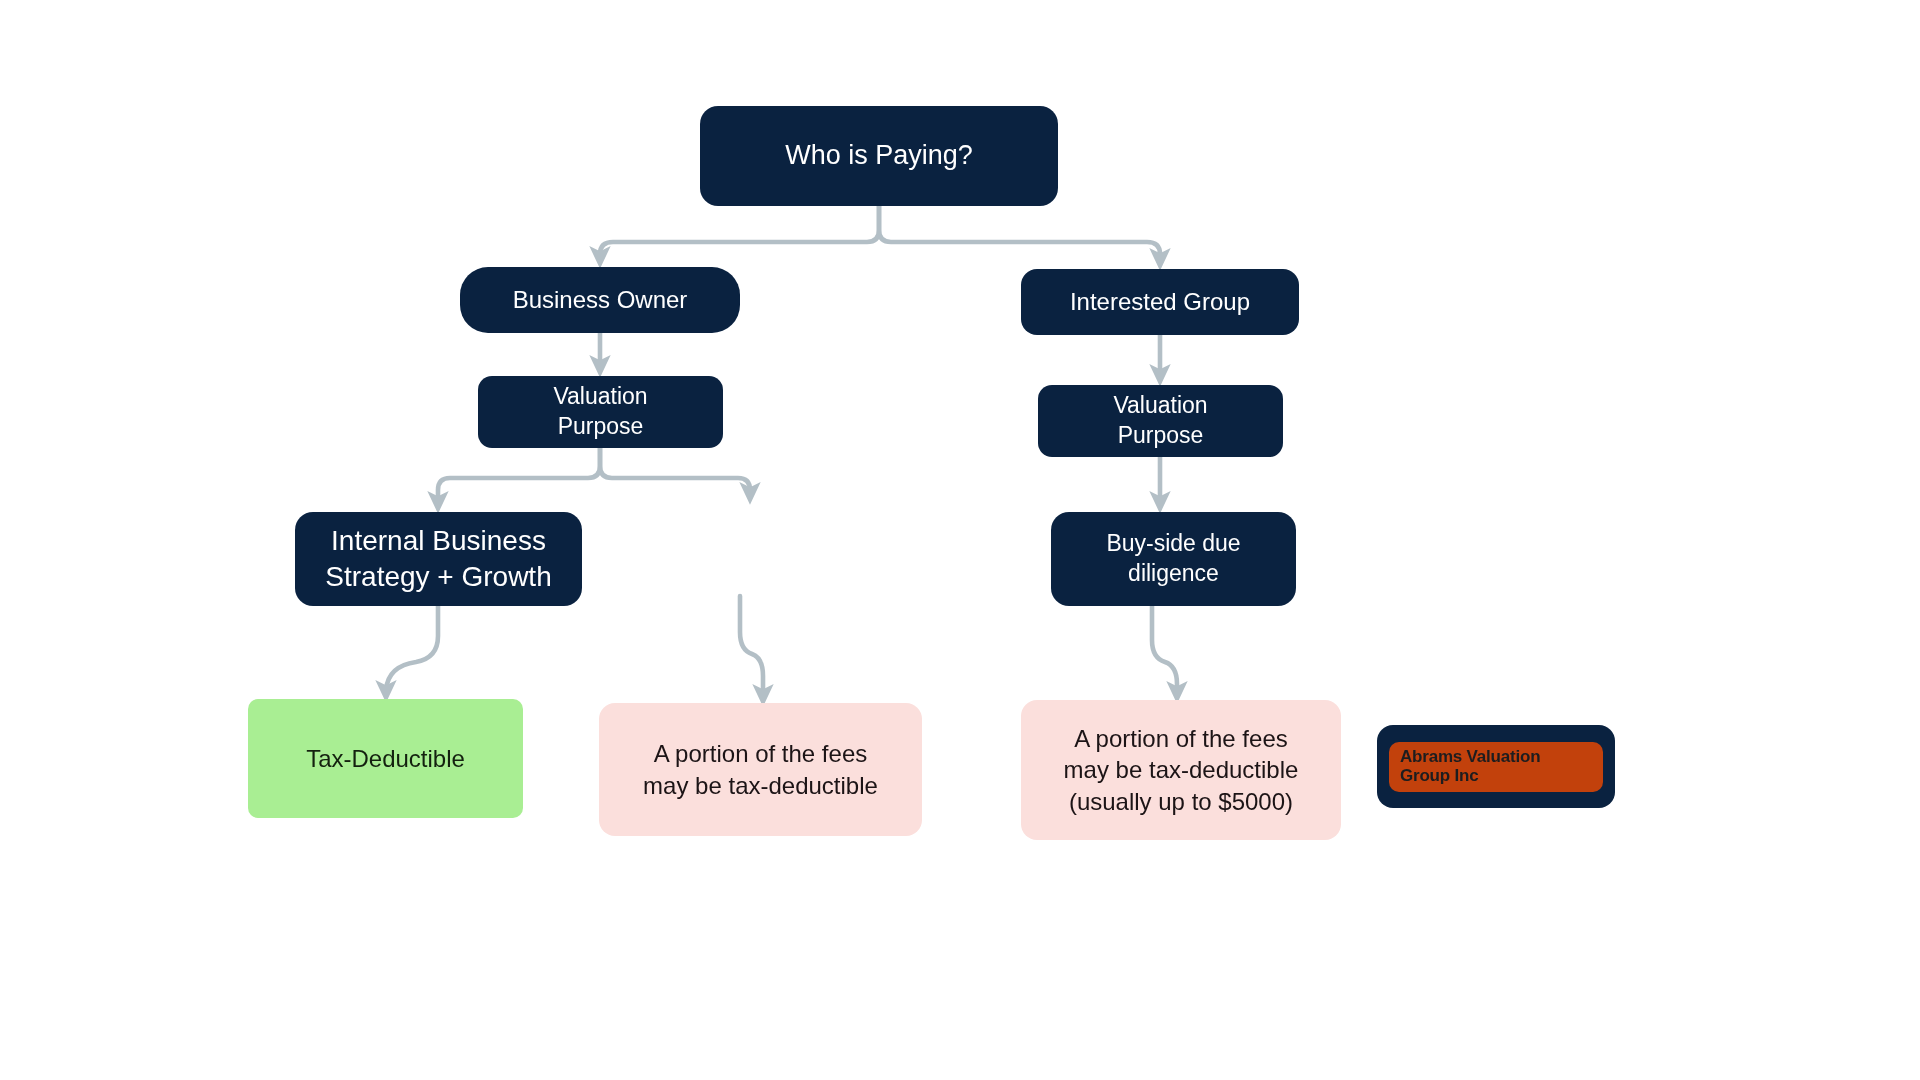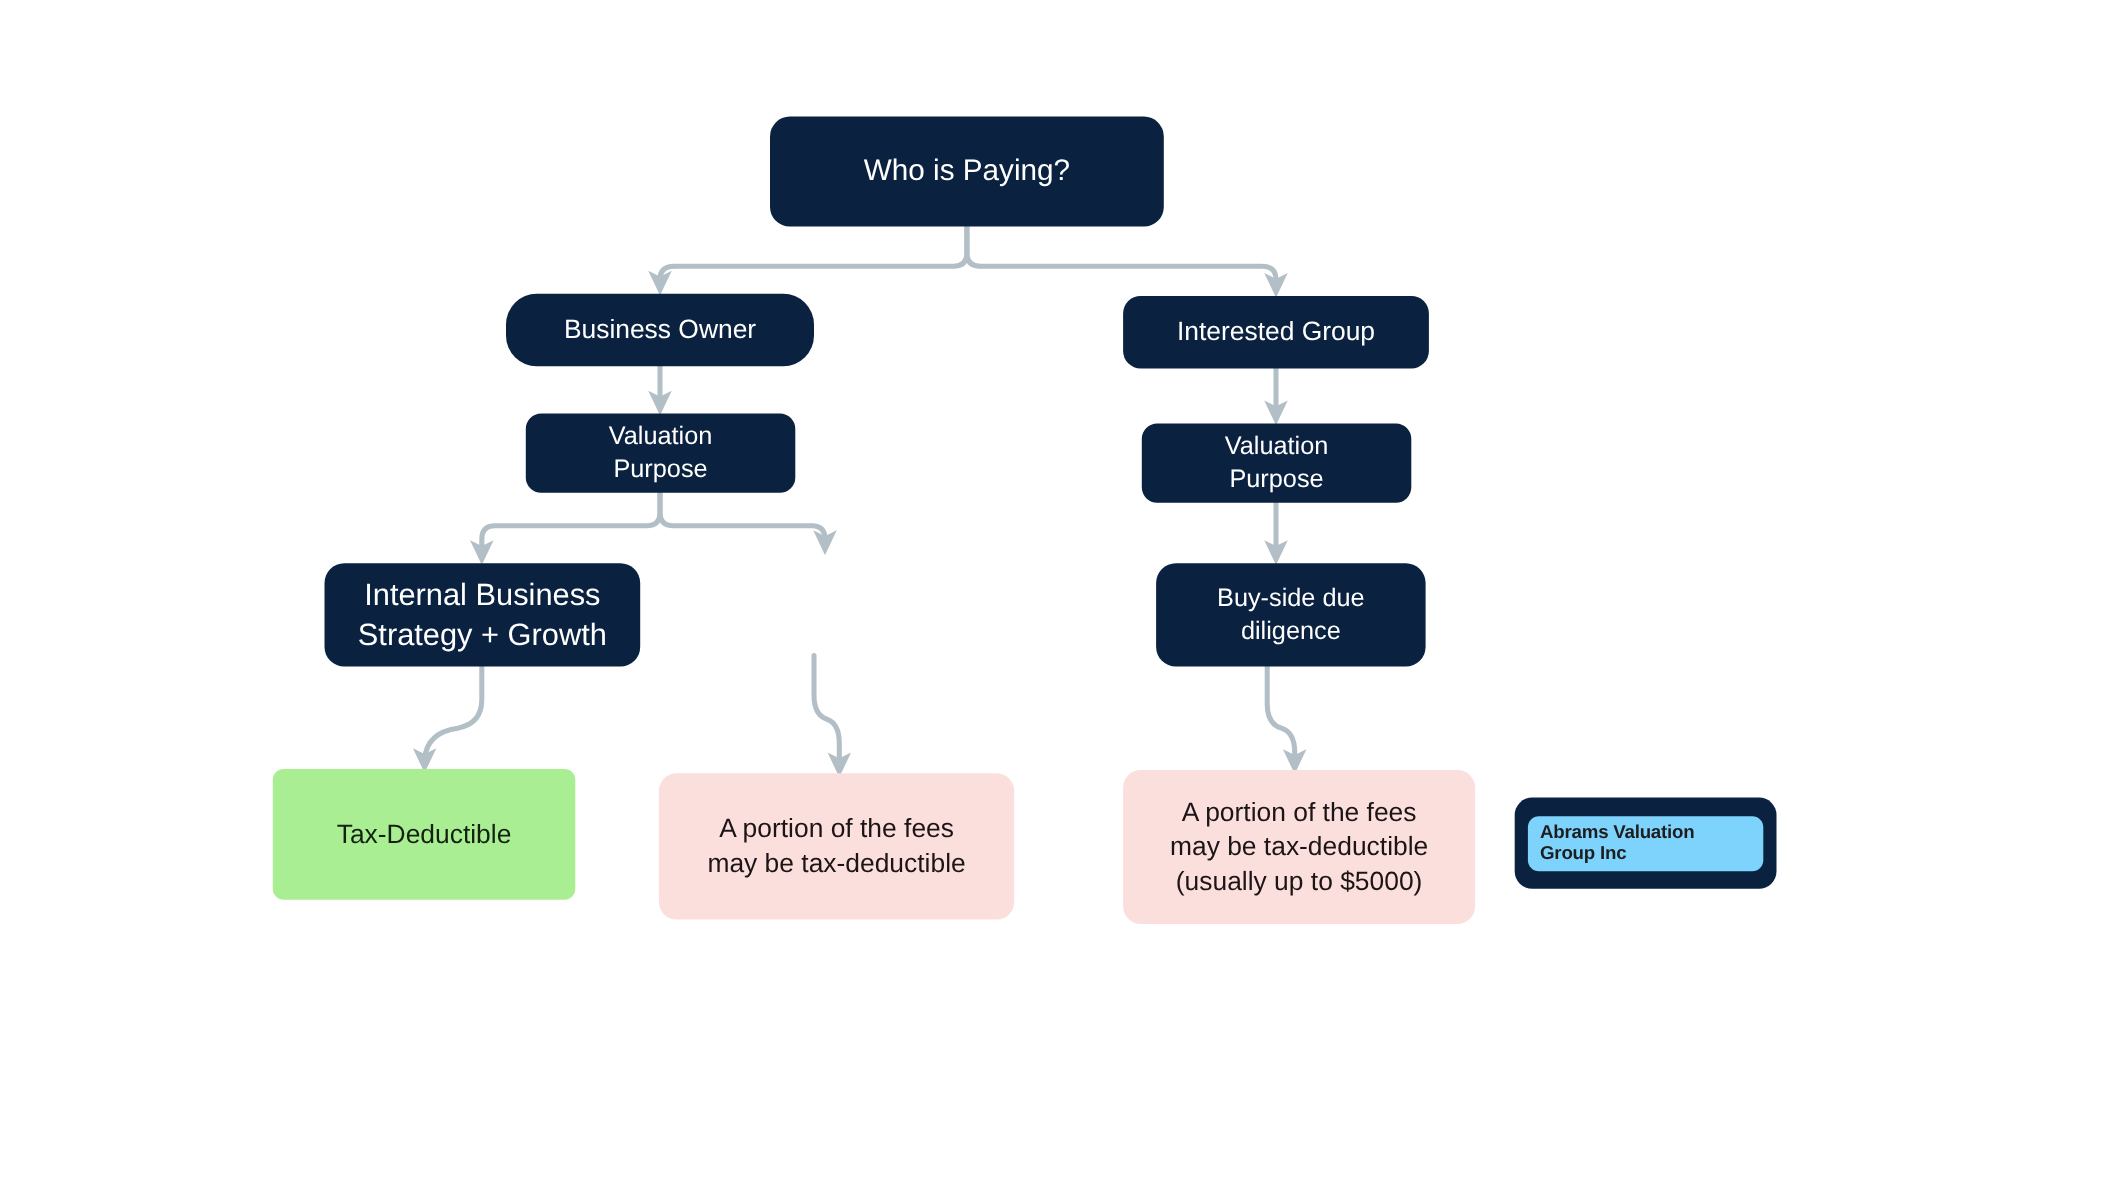--- a/index.html
+++ b/index.html
@@ -87,21 +87,21 @@
     z-index: 3;
     background: #0a2240;
     border-radius: 16px;
     display: flex;
     align-items: center;
     justify-content: center;
   }
   #logo-plate {
     width: 214px;
     height: 50px;
-    background: #7dd3fc;
+    background: #c2410c;
     border-radius: 10px;
     display: flex;
     flex-direction: column;
     justify-content: center;
     padding-left: 11px;
     box-sizing: border-box;
   }
   #logo-plate span {
     display: block;
     font-family: "Liberation Sans", sans-serif;

